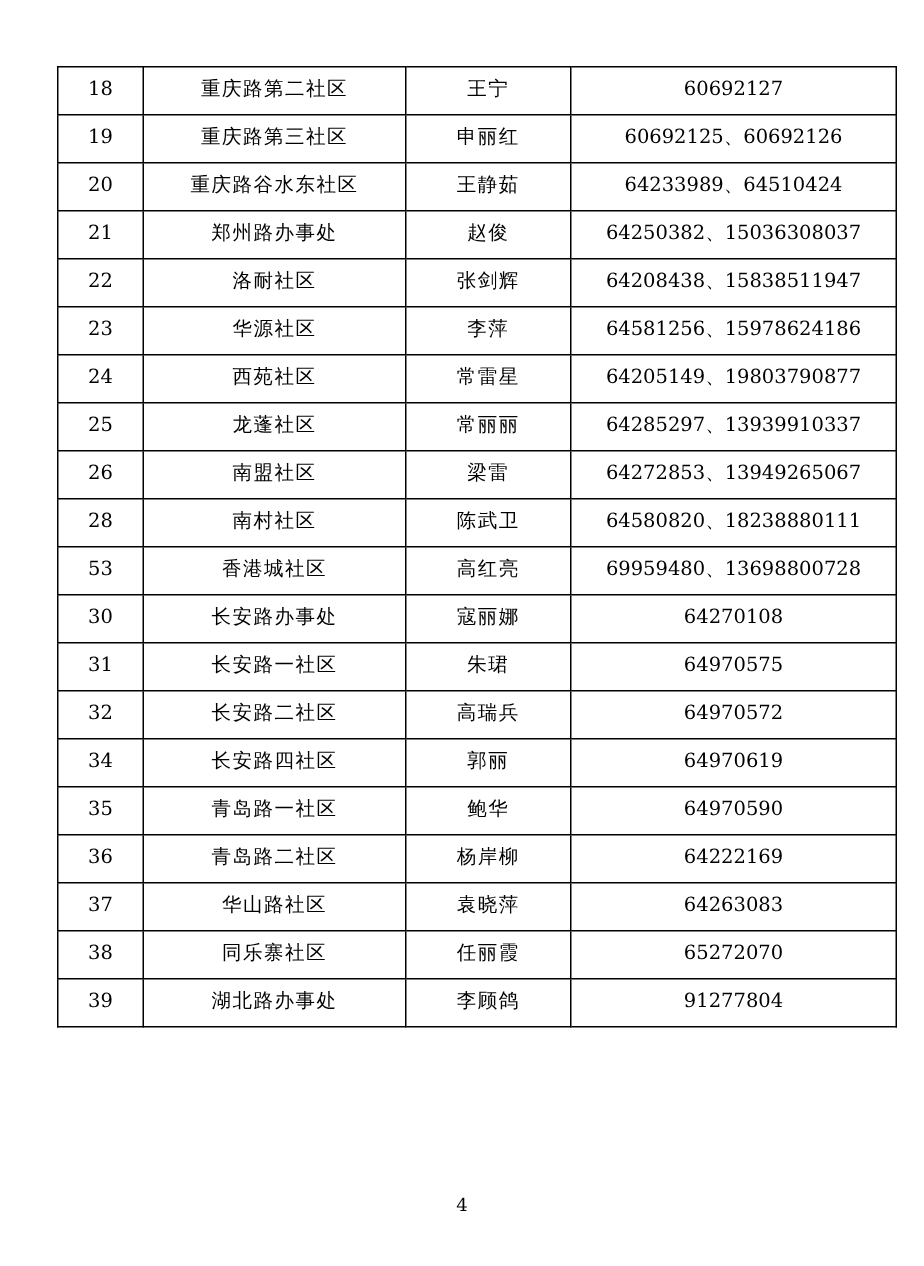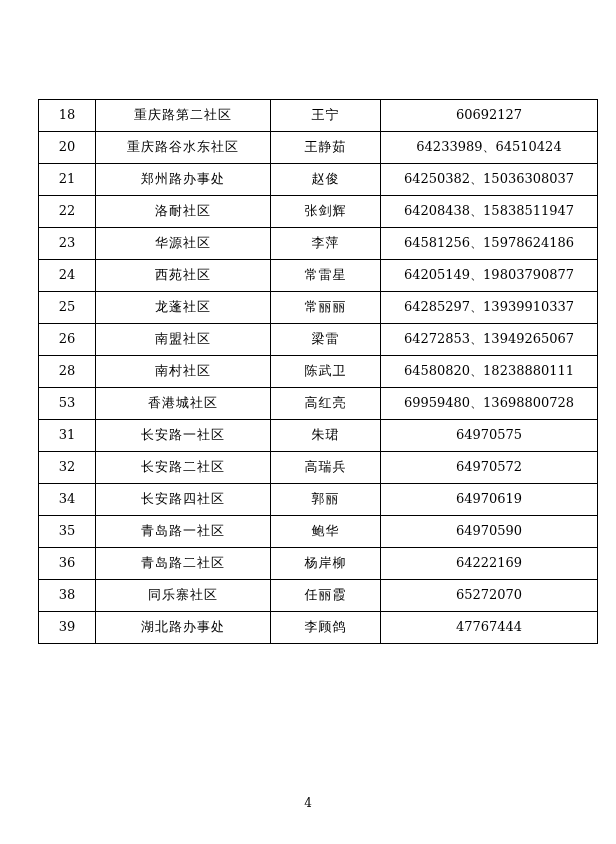--- a/index.html
+++ b/index.html
@@ -11,21 +11,21 @@
     height: 844px;
     background: #ffffff;
     font-family: "DejaVu Serif", "Liberation Serif", serif;
     color: #000000;
   }
   .page {
     position: relative;
     width: 616px;
     height: 844px;
     box-sizing: border-box;
-    padding: 99px 38px 0 38px;
+    padding: 44px 38px 0 38px;
   }
   table.contact-table {
     border-collapse: collapse;
     width: 100%;
     table-layout: fixed;
   }
   table.contact-table td {
     border: 1px solid #000000;
     height: 31px;
     text-align: center;
@@ -68,20 +68,26 @@
 <div class="page">
   <table class="contact-table">
     <tbody>
       <tr>
         <td class="col-index">18</td>
         <td class="col-name">重庆路第二社区</td>
         <td class="col-person">王宁</td>
         <td class="col-phone">60692127</td>
       </tr>
       <tr>
+        <td class="col-index">19</td>
+        <td class="col-name">重庆路第三社区</td>
+        <td class="col-person">申丽红</td>
+        <td class="col-phone">60692125、60692126</td>
+      </tr>
+      <tr>
         <td class="col-index">20</td>
         <td class="col-name">重庆路谷水东社区</td>
         <td class="col-person">王静茹</td>
         <td class="col-phone">64233989、64510424</td>
       </tr>
       <tr>
         <td class="col-index">21</td>
         <td class="col-name">郑州路办事处</td>
         <td class="col-person">赵俊</td>
         <td class="col-phone">64250382、15036308037</td>
@@ -122,20 +128,26 @@
         <td class="col-person">陈武卫</td>
         <td class="col-phone">64580820、18238880111</td>
       </tr>
       <tr>
         <td class="col-index">53</td>
         <td class="col-name">香港城社区</td>
         <td class="col-person">高红亮</td>
         <td class="col-phone">69959480、13698800728</td>
       </tr>
       <tr>
+        <td class="col-index">30</td>
+        <td class="col-name">长安路办事处</td>
+        <td class="col-person">寇丽娜</td>
+        <td class="col-phone">64270108</td>
+      </tr>
+      <tr>
         <td class="col-index">31</td>
         <td class="col-name">长安路一社区</td>
         <td class="col-person">朱珺</td>
         <td class="col-phone">64970575</td>
       </tr>
       <tr>
         <td class="col-index">32</td>
         <td class="col-name">长安路二社区</td>
         <td class="col-person">高瑞兵</td>
         <td class="col-phone">64970572</td>
@@ -152,27 +164,33 @@
         <td class="col-person">鲍华</td>
         <td class="col-phone">64970590</td>
       </tr>
       <tr>
         <td class="col-index">36</td>
         <td class="col-name">青岛路二社区</td>
         <td class="col-person">杨岸柳</td>
         <td class="col-phone">64222169</td>
       </tr>
       <tr>
+        <td class="col-index">37</td>
+        <td class="col-name">华山路社区</td>
+        <td class="col-person">袁晓萍</td>
+        <td class="col-phone">64263083</td>
+      </tr>
+      <tr>
         <td class="col-index">38</td>
         <td class="col-name">同乐寨社区</td>
         <td class="col-person">任丽霞</td>
         <td class="col-phone">65272070</td>
       </tr>
       <tr>
         <td class="col-index">39</td>
         <td class="col-name">湖北路办事处</td>
         <td class="col-person">李顾鸽</td>
-        <td class="col-phone">47767444</td>
+        <td class="col-phone">91277804</td>
       </tr>
     </tbody>
   </table>
   <div class="page-number">4</div>
 </div>
 
 </body></html>

